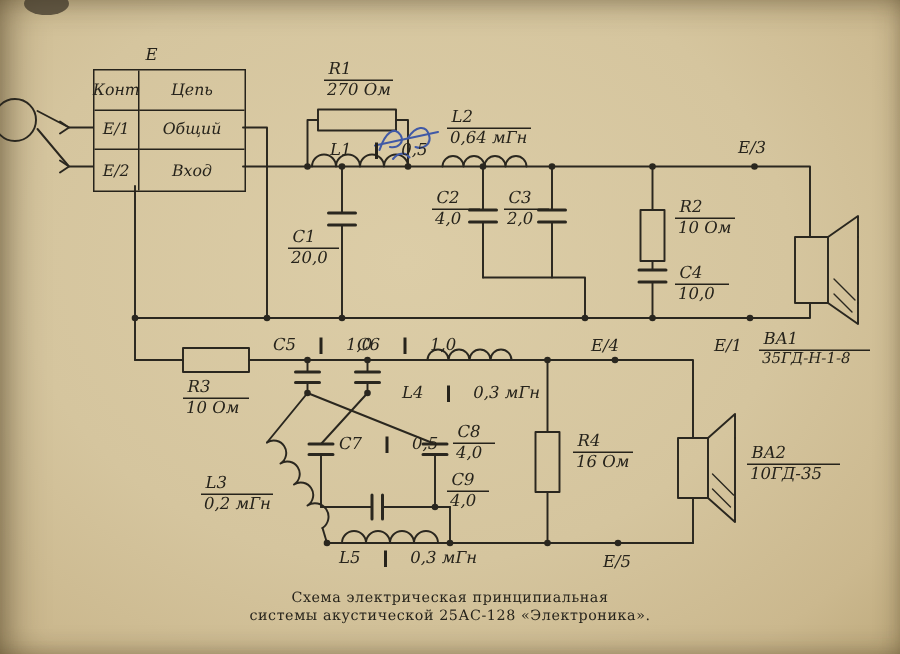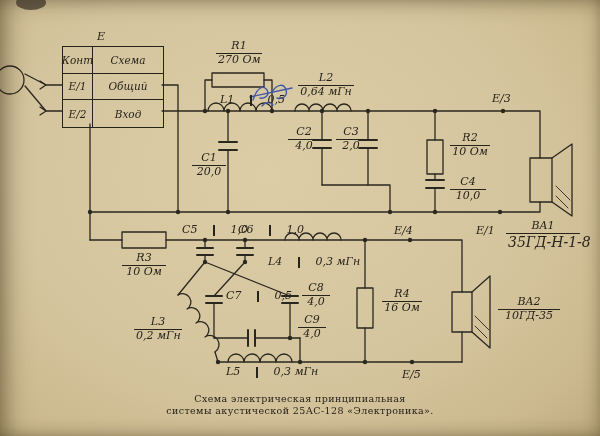--- a/index.html
+++ b/index.html
@@ -6,21 +6,21 @@
   #page{
     position:relative;width:600px;height:436px;overflow:hidden;
     background:radial-gradient(ellipse at 45% 40%, #dccda7 0%, #d5c59e 55%, #cbb88e 85%, #bfab7e 100%);
     box-shadow:inset 16px 0 26px -12px rgba(60,45,20,.55),
                inset -10px 0 18px -10px rgba(60,45,20,.3),
                inset 0 12px 22px -12px rgba(60,45,20,.35),
                inset 0 -10px 18px -12px rgba(60,45,20,.3);
     font-family:"DejaVu Serif",serif;color:#26231b;
   }
   .label{position:absolute;font:italic 11px "DejaVu Serif",serif;color:#26231b;white-space:nowrap;line-height:1.15;}
-  .frac{text-align:center;}
+  .frac{}
   .frac .num{border-bottom:1.2px solid #26231b;padding:0 3px;}
   .frac .den{padding:0 2px;}
   .il{display:flex;align-items:center;gap:16px;}
   .il .vbar{width:1.2px;height:11px;background:#26231b;}
   #conn-table{
     position:absolute;left:62px;top:46px;width:100px;height:80px;
     border:1.6px solid #26231b;display:grid;
     grid-template-columns:30px 1fr;grid-template-rows:1fr 1fr 1fr;
     font:italic 10.5px "DejaVu Serif",serif;
   }
@@ -202,21 +202,21 @@
         <path d="M272,92 c5,-8 12,-9 14,-2 c2,6 -4,10 -9,8"></path>
         <path d="M250,97 L292,88"></path>
         <path d="M262,106 c3,-4 8,-5 11,-1"></path>
       </g>
     </g>
   </svg>
 
   <div class="plain" style="left:97px;top:30px">Е</div>
   <div id="conn-table">
     <div class="cell">Конт</div>
-    <div class="cell last-col">Схема</div>
+    <div class="cell last-col">Цепь</div>
     <div class="cell">Е/1</div>
     <div class="cell last-col">Общий</div>
     <div class="cell last-row">Е/2</div>
     <div class="cell last-col last-row">Вход</div>
   </div>
 
 
   <div class="label frac" style="left:216px;top:40px;width:46px">
     <div class="num">R1</div>
     <div class="den">270 Ом</div>
@@ -240,21 +240,21 @@
   <div class="label frac" style="left:450px;top:132px;width:40px">
     <div class="num">R2</div>
     <div class="den">10 Ом</div>
   </div>
   <div class="label frac" style="left:450px;top:176px;width:36px">
     <div class="num">C4</div>
     <div class="den">10,0</div>
   </div>
   <div class="label frac" style="left:506px;top:220px;width:74px">
     <div class="num">BA1</div>
-    <div class="den" style="font-size:14px">35ГД-Н-1-8</div>
+    <div class="den" style="font-size:10px">35ГД-Н-1-8</div>
   </div>
   <div class="label frac" style="left:122px;top:252px;width:44px">
     <div class="num">R3</div>
     <div class="den">10 Ом</div>
   </div>
   <div class="label frac" style="left:302px;top:282px;width:28px">
     <div class="num">C8</div>
     <div class="den">4,0</div>
   </div>
   <div class="label frac" style="left:298px;top:314px;width:28px">

